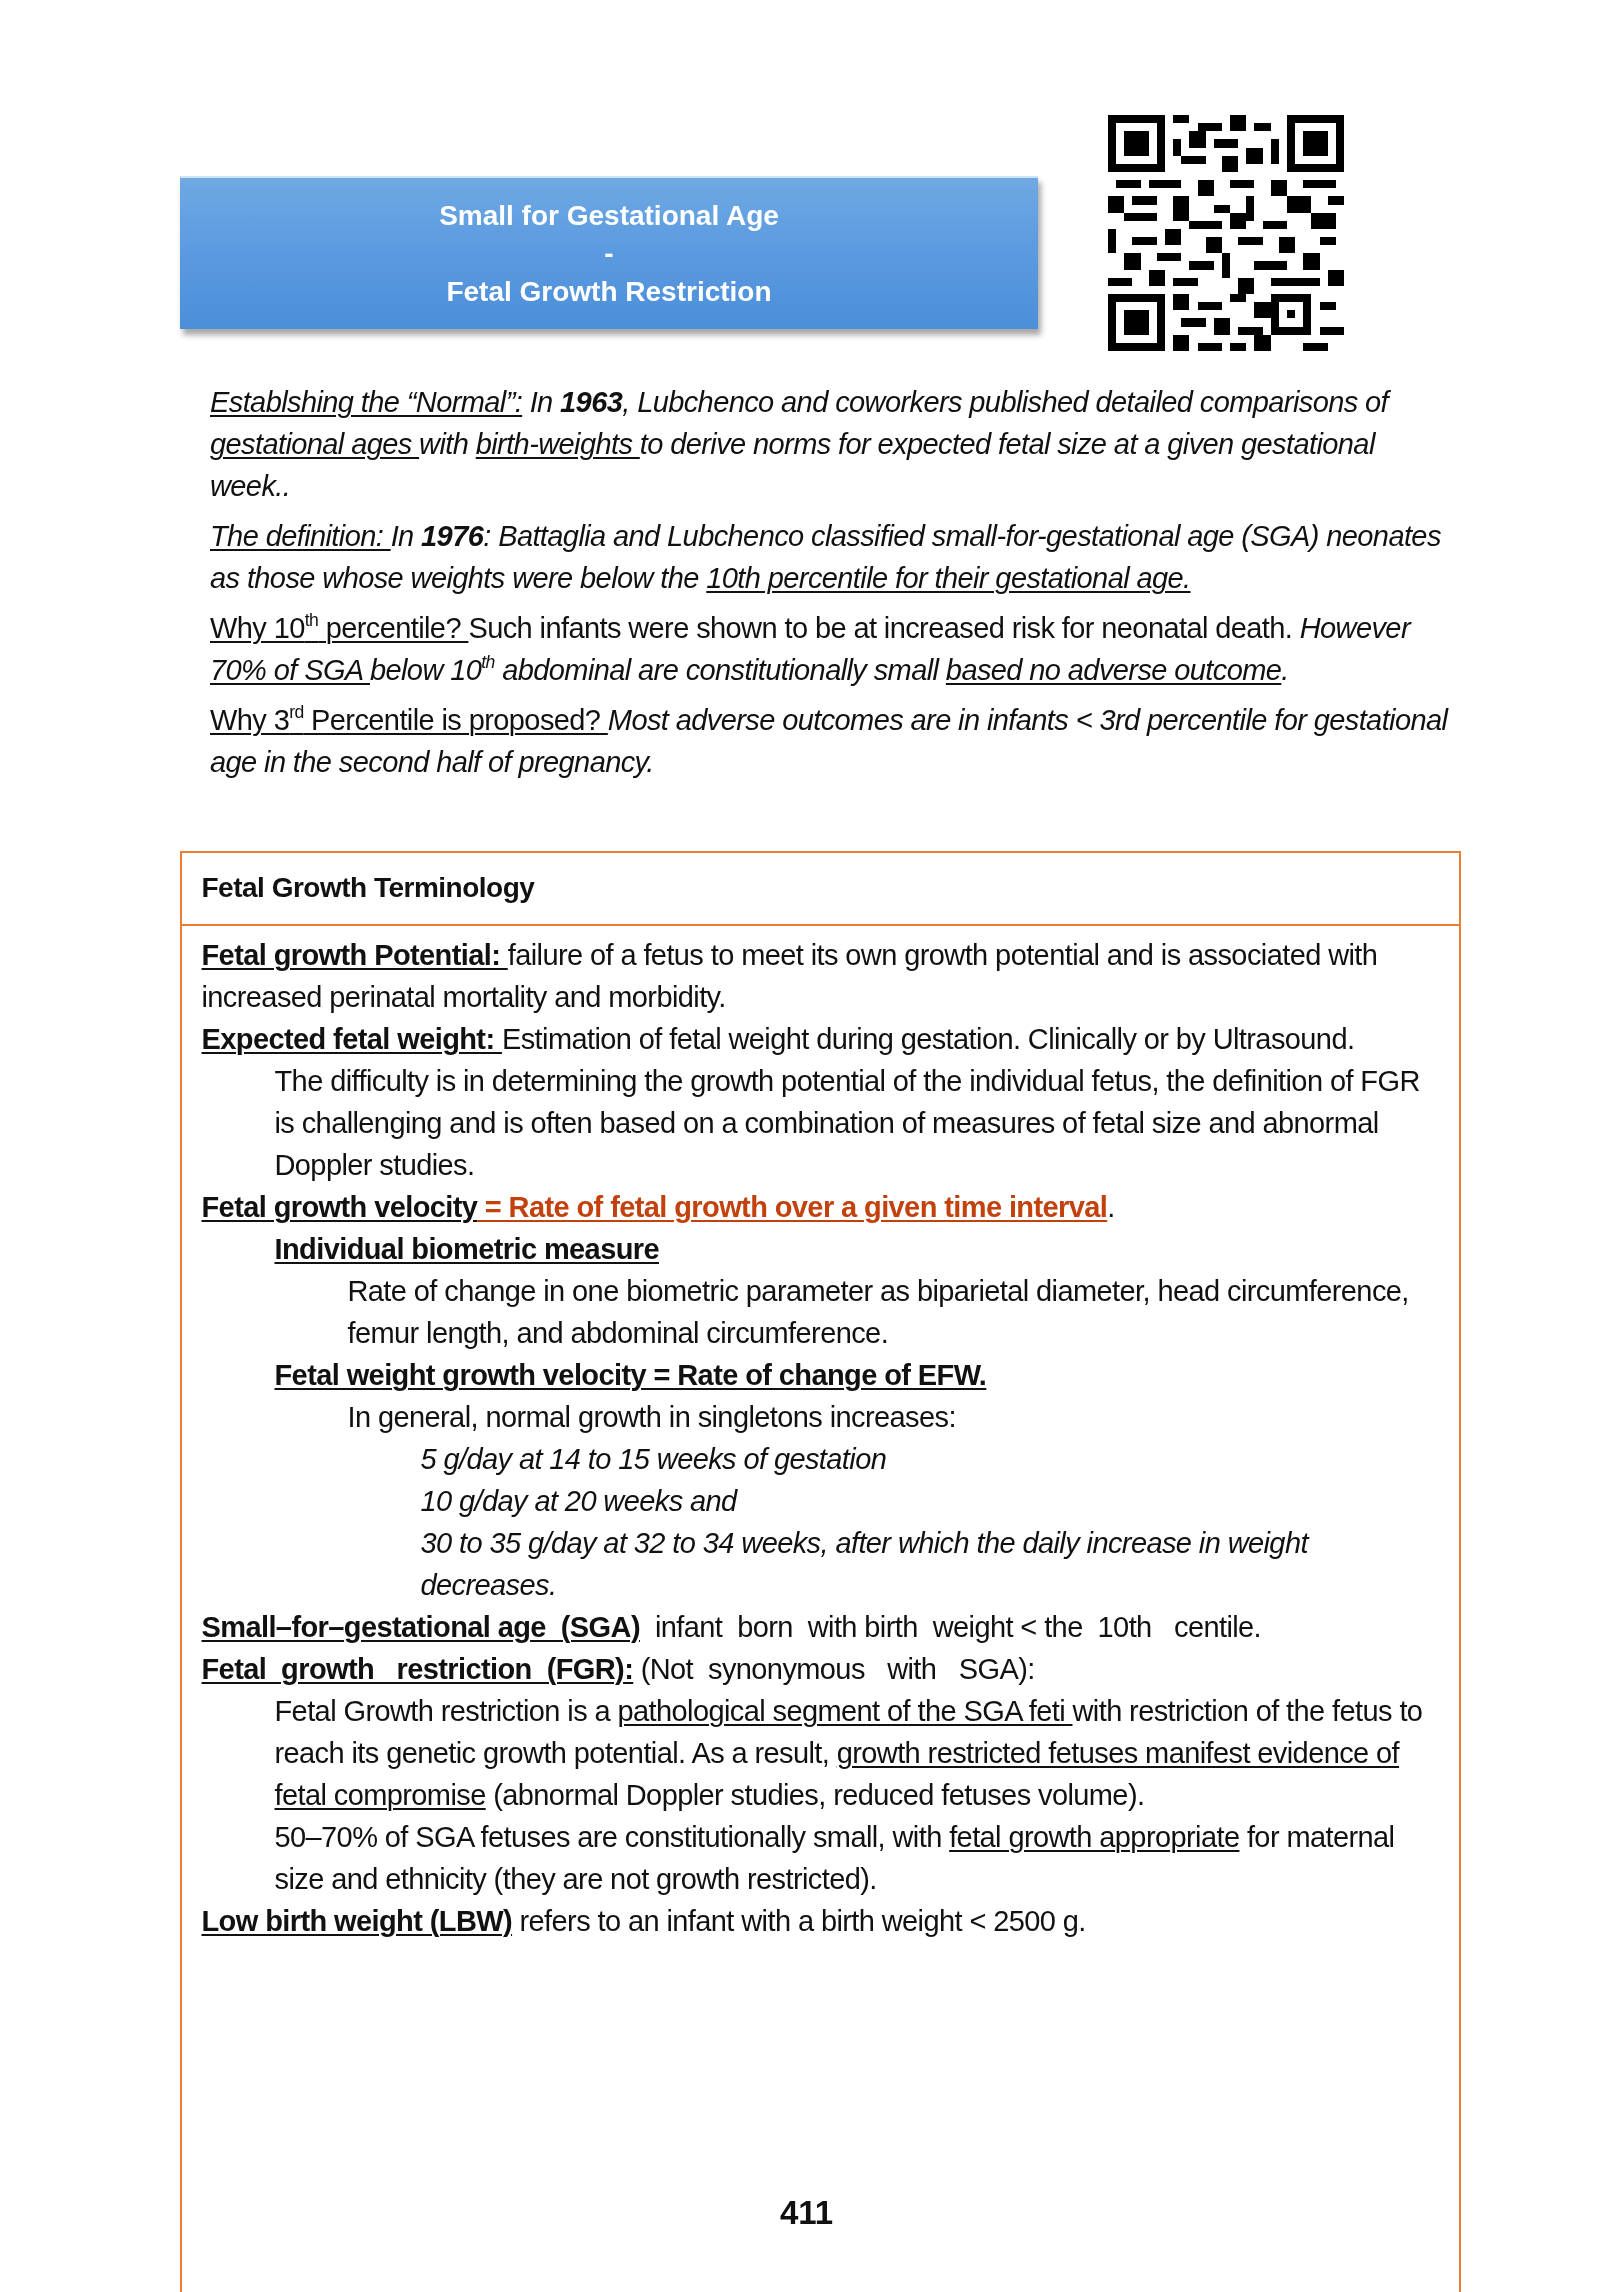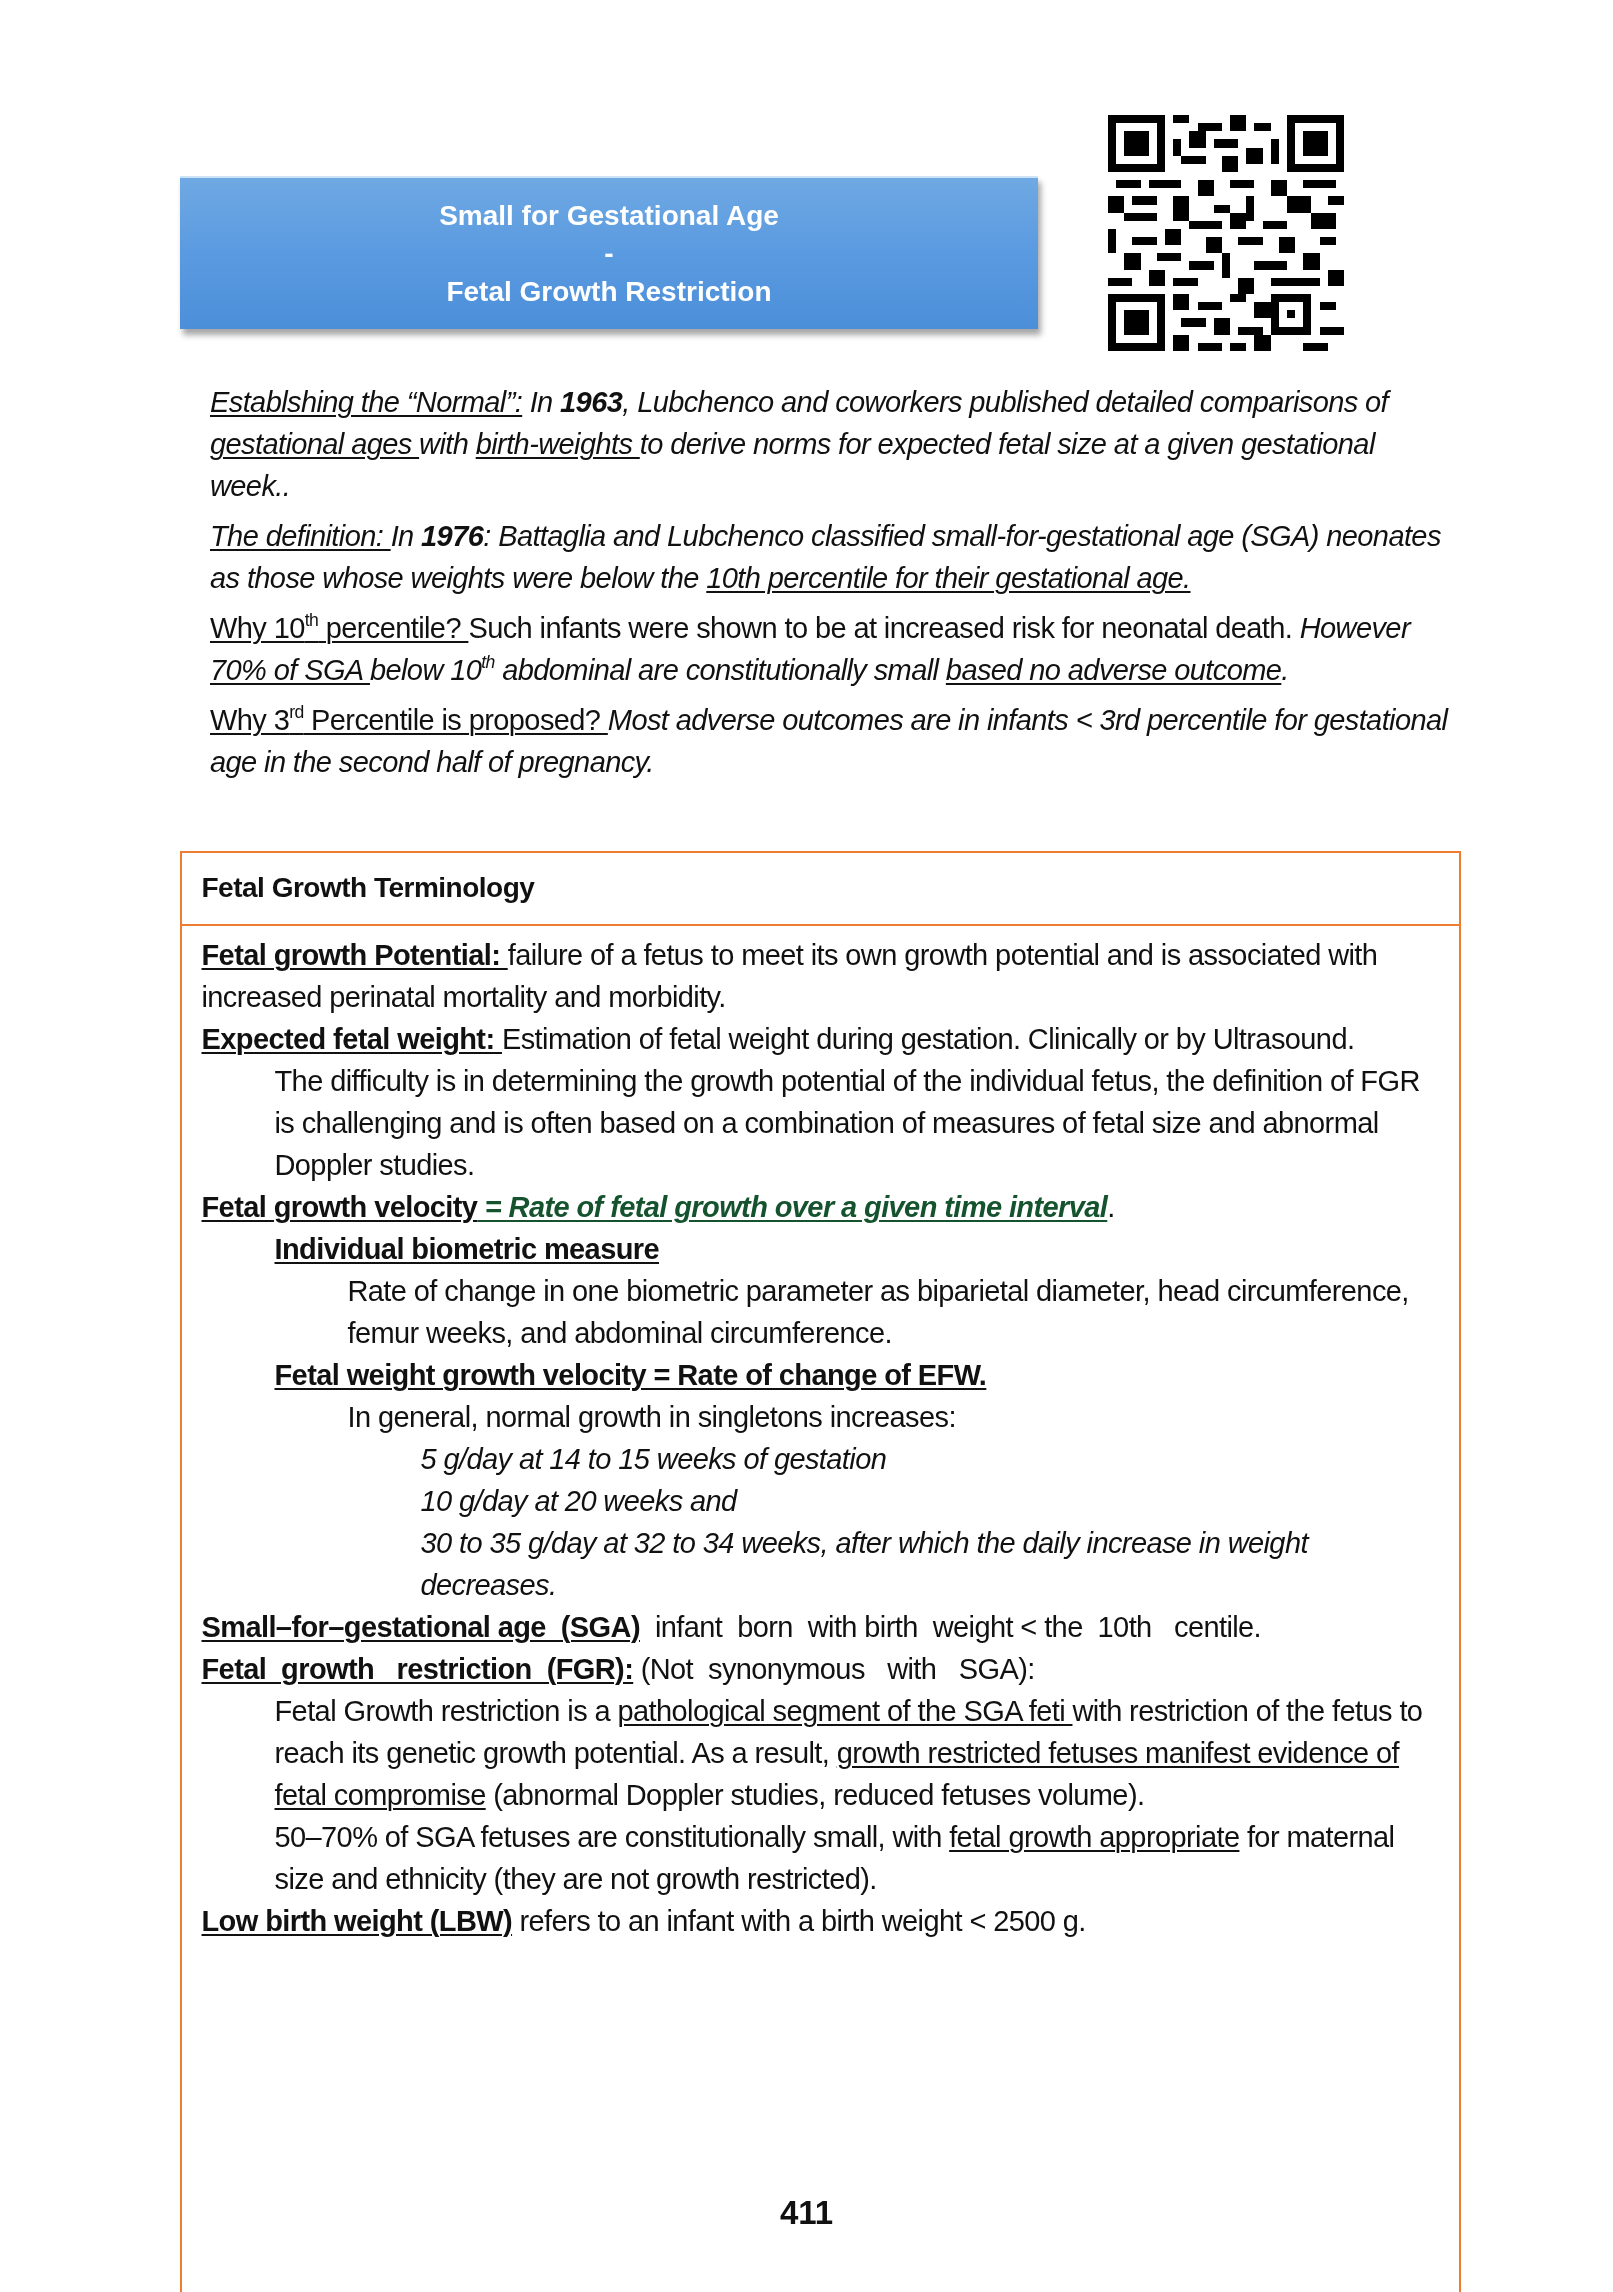--- a/index.html
+++ b/index.html
@@ -32,21 +32,21 @@
     height: 73px; border-bottom: 2.9px solid #ed7d31; box-sizing: border-box;
     font-weight: bold; font-size: 28px; padding-left: 19.5px; line-height: 70px; letter-spacing: -0.5px;
   }
   .box-body {
     padding: 7.8px 19.5px 0 19.5px; font-size: 29px; line-height: 42px; letter-spacing: -0.6px;
   }
   .box-body p { margin: 0; }
   .in1 { padding-left: 73px; }
   .in2 { padding-left: 146px; }
   .in3 { padding-left: 219px; font-style: italic; }
-  .bg { color: #14532d; font-weight: bold; font-style: italic; }
+  .bg { color: #c2410c; font-weight: bold; }
   .page-num {
     position: absolute; left: 0; width: 1613px; top: 2194px; text-align: center;
     font-weight: bold; font-size: 33px;
   }
 </style>
 </head>
 <body>
 
 <div class="title-box">
   <div>Small for Gestational Age</div>
@@ -142,21 +142,21 @@
 </div>
 
 <div class="box">
   <div class="box-head">Fetal Growth Terminology</div>
   <div class="box-body">
     <p><b><u>Fetal growth Potential: </u></b><span>failure of a fetus to meet its own growth potential and is associated with increased perinatal mortality and morbidity.</span></p>
     <p><b><u>Expected fetal weight: </u></b><span>Estimation of fetal weight during gestation. Clinically or by Ultrasound.</span></p>
     <p class="in1">The difficulty is in determining the growth potential of the individual fetus, the definition of FGR is challenging and is often based on a combination of measures of fetal size and abnormal Doppler studies.</p>
     <p><b><u>Fetal growth velocity</u></b><u class="bg"> = Rate of fetal growth over a given time interval</u><span>.</span></p>
     <p class="in1"><b><u>Individual biometric measure</u></b></p>
-    <p class="in2">Rate of change in one biometric parameter as biparietal diameter, head circumference, femur weeks, and abdominal circumference.</p>
+    <p class="in2">Rate of change in one biometric parameter as biparietal diameter, head circumference, femur length, and abdominal circumference.</p>
     <p class="in1"><b><u>Fetal weight growth velocity = Rate of change of EFW.</u></b></p>
     <p class="in2">In general, normal growth in singletons increases:</p>
     <p class="in3"> 5 g/day at 14 to 15 weeks of gestation</p>
     <p class="in3">10 g/day at 20 weeks and</p>
     <p class="in3">30 to 35 g/day at 32 to 34 weeks, after which the daily increase in weight decreases.</p>
     <p style="white-space: pre;"><b><u>Small–for–gestational age  (SGA)</u></b><span>  infant  born  with birth  weight &lt; the  10th   centile.</span></p>
     <p style="white-space: pre;"><b><u>Fetal  growth   restriction  (FGR):</u></b><span> (Not  synonymous   with   SGA):</span></p>
     <p class="in1"><span>Fetal Growth restriction is a </span><u>pathological segment of the SGA feti </u><span>with restriction of the fetus to reach its genetic growth  potential. As a result, </span><u>growth  restricted fetuses manifest evidence of fetal compromise</u><span> (abnormal  Doppler studies, reduced  fetuses volume).</span></p>
     <p class="in1"><span>50–70% of SGA fetuses are constitutionally small, with </span><u>fetal growth appropriate</u><span> for maternal  size and ethnicity (they are not growth restricted).</span></p>
     <p><b><u>Low birth weight (LBW)</u></b><span> refers to an infant with a birth weight &lt; 2500 g.</span></p>

